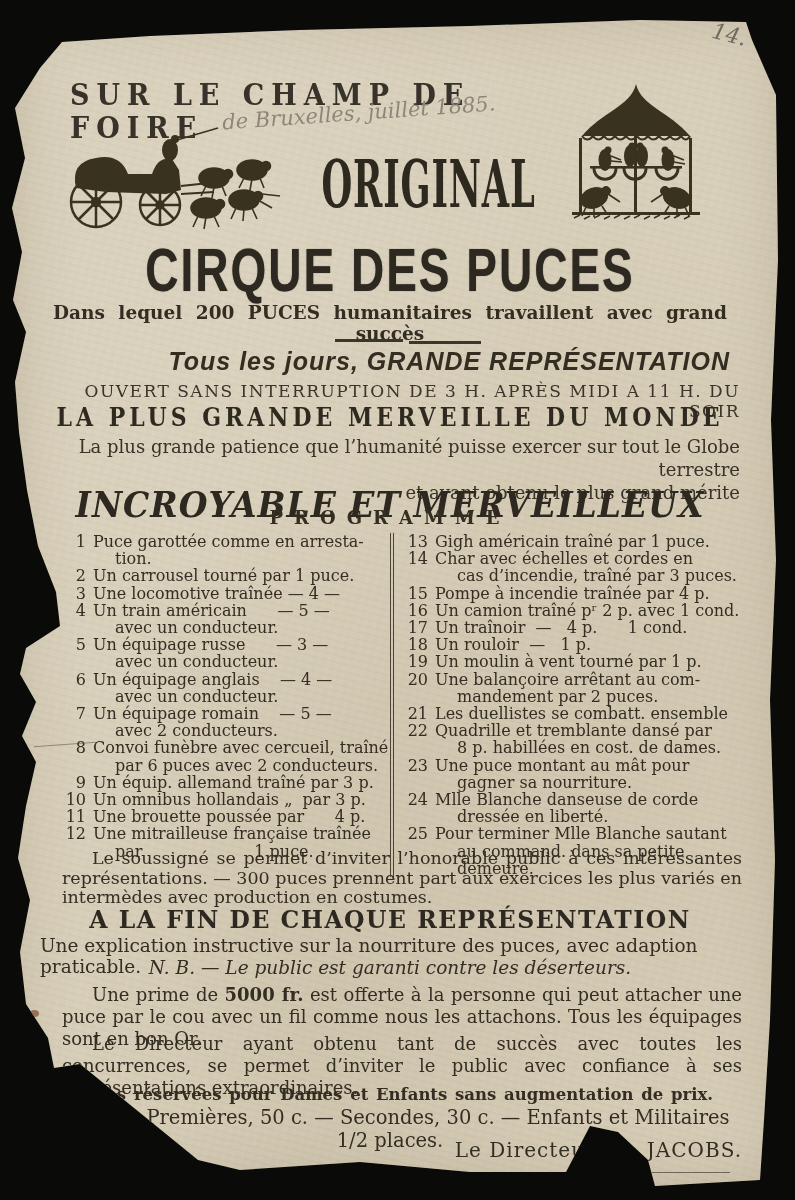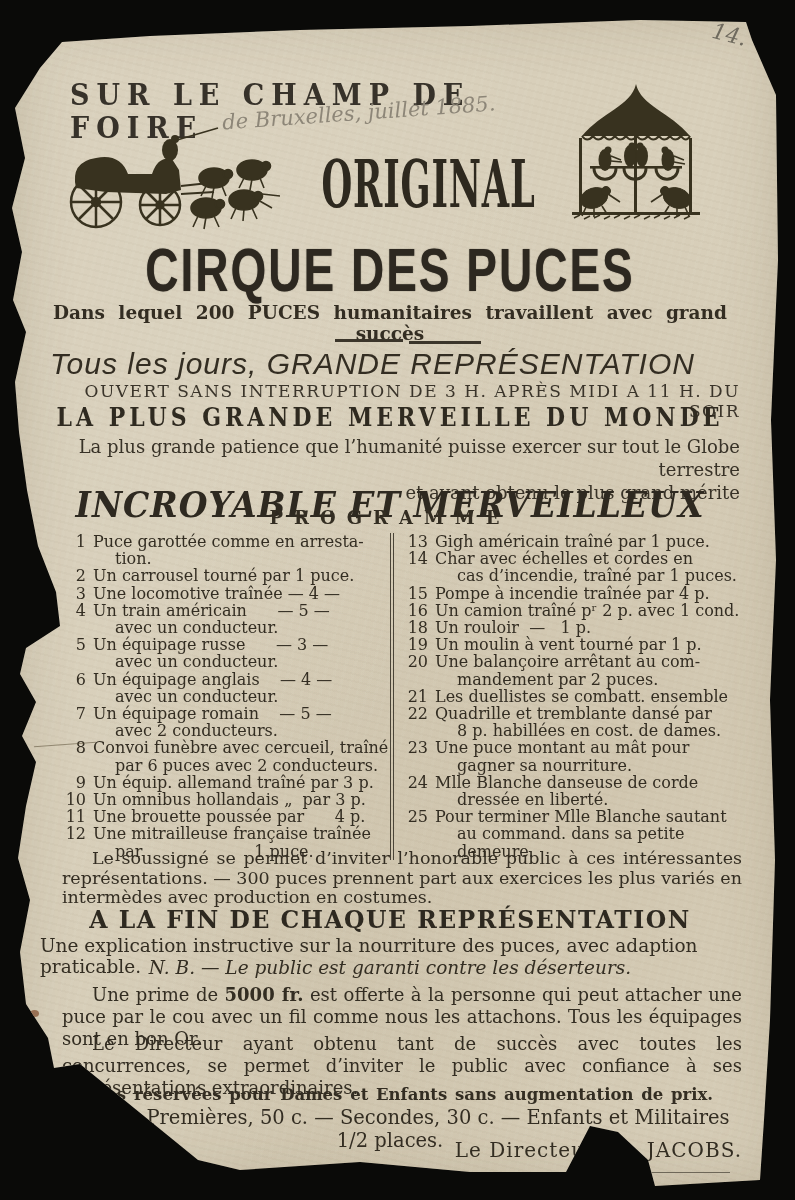--- a/index.html
+++ b/index.html
@@ -40,23 +40,23 @@
                  transform:scale(.82,1.5);transform-origin:center top;letter-spacing:1px;}
   
   #title{left:50px;top:234px;width:680px;text-align:center;}
   #title span{display:inline-block;font-family:"Liberation Sans","DejaVu Sans",sans-serif;font-weight:bold;
               font-size:46px;letter-spacing:2px;color:#2d2820;transform:scaleY(1.32);transform-origin:center top;
               text-shadow:0 0 1px rgba(45,40,32,.6);}
   #subtitle{left:50px;top:302px;width:680px;text-align:center;font-size:18.5px;font-weight:bold;
             word-spacing:7px;color:#332d22;}
   .divseg{height:3px;background:#3b352a;}
   
-  #line1{left:50px;top:347px;width:680px;text-align:left;
-         font-family:"Liberation Sans","DejaVu Sans",sans-serif;font-style:italic;font-weight:400;
-         font-size:30px;letter-spacing:1px;color:#332d22;}
+  #line1{left:50px;top:347px;width:680px;text-align:right;
+         font-family:"Liberation Sans","DejaVu Sans",sans-serif;font-style:italic;font-weight:700;
+         font-size:25px;letter-spacing:1px;color:#332d22;}
   #line2{left:40px;top:381px;width:700px;text-align:right;font-size:17px;letter-spacing:1.5px;color:#3a342a;}
   #line3{left:40px;top:402px;width:700px;text-align:center;}
   #line3 span{display:inline-block;font-size:22px;font-weight:bold;letter-spacing:4px;color:#2f2a20;
               transform:scaleY(1.15);transform-origin:center top;}
   #line4{left:40px;top:435px;width:700px;text-align:right;font-size:18px;line-height:23px;color:#383227;}
   #line5{left:40px;top:484px;width:700px;text-align:center;}
   #line5 span{display:inline-block;font-size:33px;font-weight:bold;font-style:italic;letter-spacing:1px;
               color:#2e2920;transform:scaleY(1.08);transform-origin:center top;}
   #proghead{left:40px;top:507px;width:700px;text-align:center;font-size:18px;font-weight:bold;
             letter-spacing:11px;color:#332d22;}
@@ -288,33 +288,39 @@
           <div class="prog-item">
             <span class="prog-num">13</span>
             <div class="prog-text">
               <div>Gigh américain traîné par 1 puce.</div>
             </div>
           </div>
           <div class="prog-item">
             <span class="prog-num">14</span>
             <div class="prog-text">
               <div>Char avec échelles et cordes en</div>
-              <div class="cont">cas d’incendie, traîné par 1 puces.</div>
+              <div class="cont">cas d’incendie, traîné par 3 puces.</div>
             </div>
           </div>
           <div class="prog-item">
             <span class="prog-num">15</span>
             <div class="prog-text">
               <div>Pompe à incendie traînée par 4 p.</div>
             </div>
           </div>
           <div class="prog-item">
             <span class="prog-num">16</span>
             <div class="prog-text">
               <div>Un camion traîné pʳ 2 p. avec 1 cond.</div>
+            </div>
+          </div>
+          <div class="prog-item">
+            <span class="prog-num">17</span>
+            <div class="prog-text">
+              <div>Un traînoir&nbsp;&nbsp;—&nbsp;&nbsp;&nbsp;4 p.&nbsp;&nbsp;&nbsp;&nbsp;&nbsp;&nbsp;1 cond.</div>
             </div>
           </div>
           <div class="prog-item">
             <span class="prog-num">18</span>
             <div class="prog-text">
               <div>Un rouloir&nbsp;&nbsp;—&nbsp;&nbsp;&nbsp;1 p.</div>
             </div>
           </div>
           <div class="prog-item">
             <span class="prog-num">19</span>

